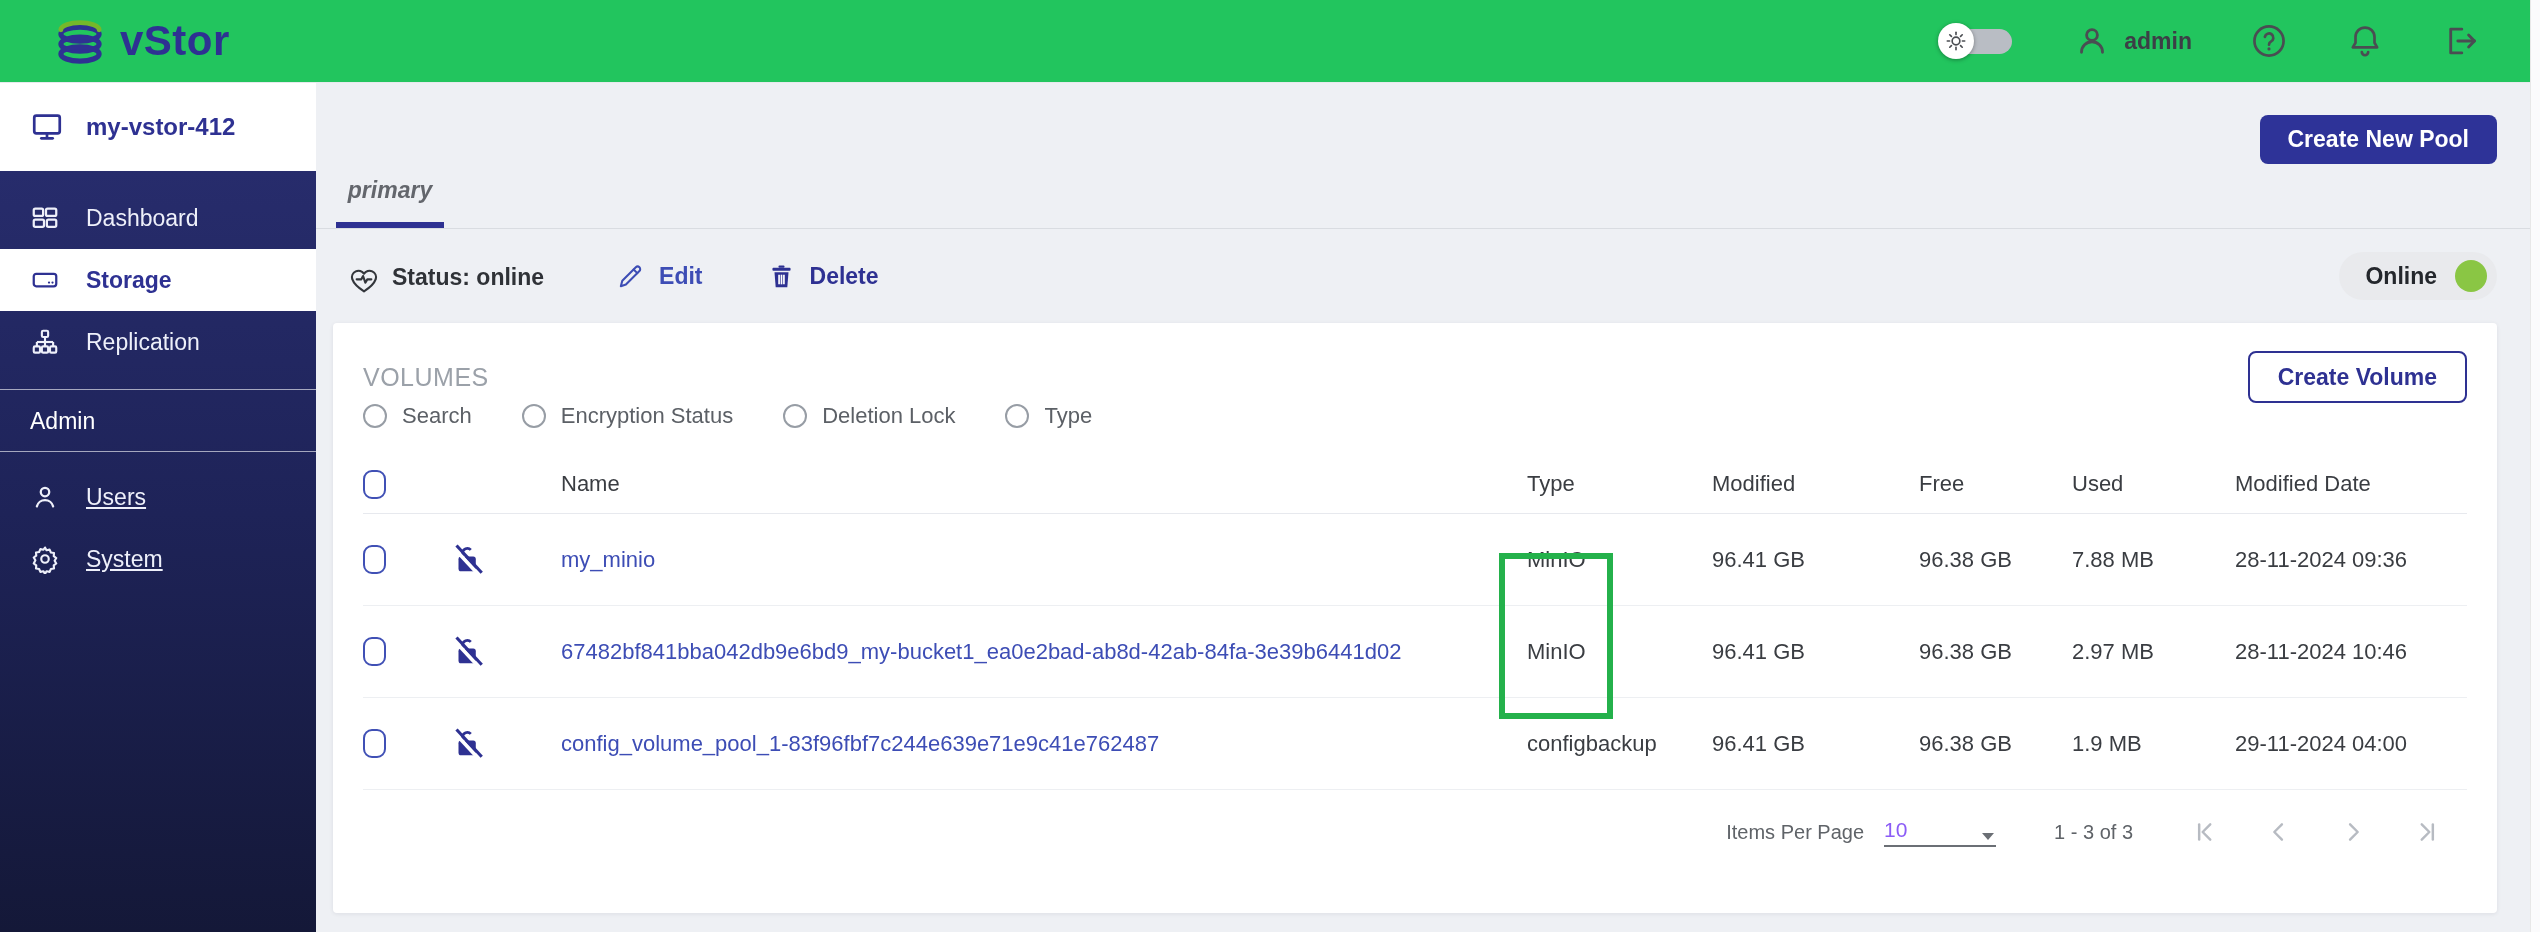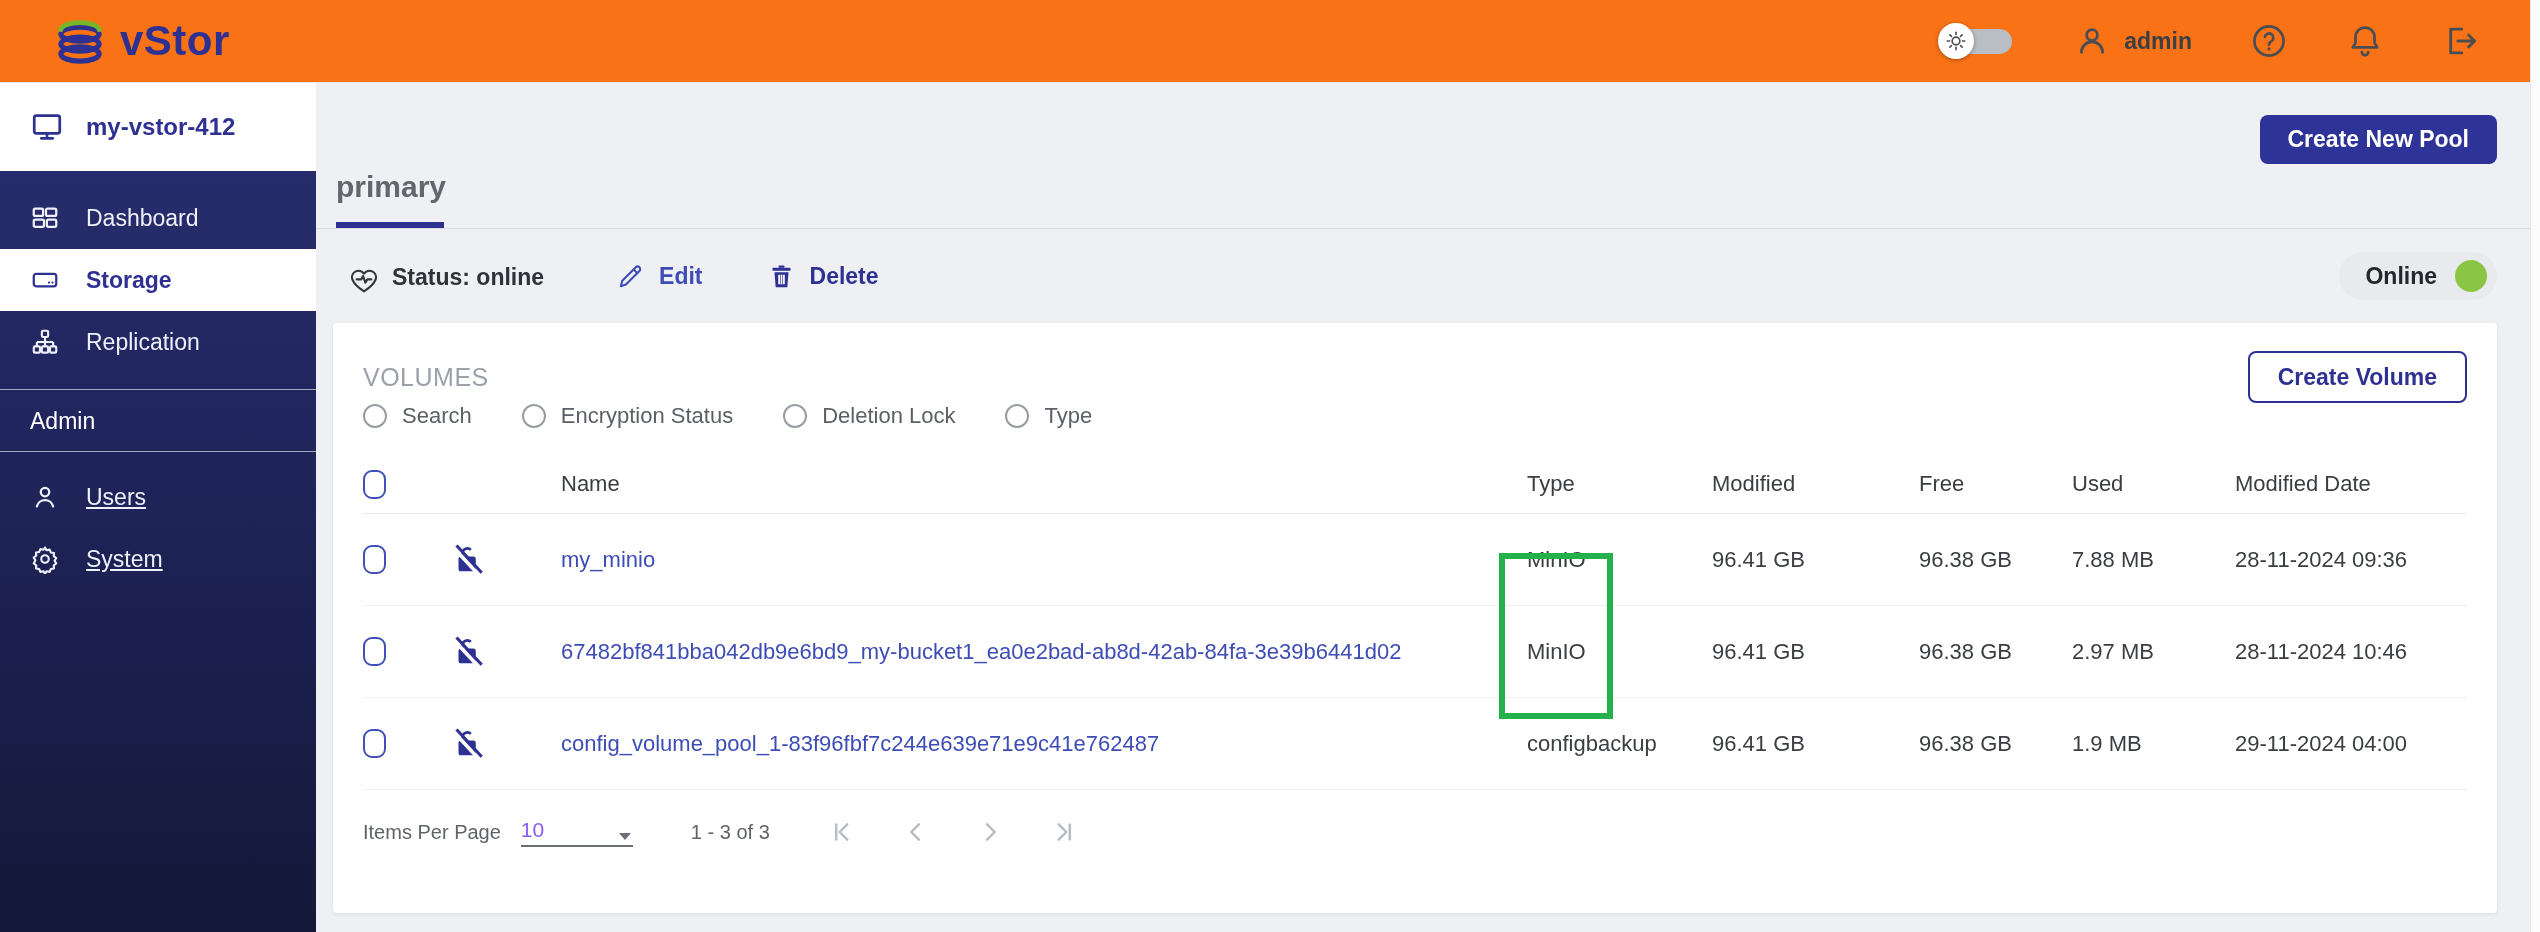--- a/index.html
+++ b/index.html
@@ -4,21 +4,21 @@
 <style>
   html,body{margin:0;padding:0;}
   body{
     width:2540px;height:932px;position:relative;overflow:hidden;
     background:#eef0f4;
     font-family:"Liberation Sans", sans-serif;
     -webkit-font-smoothing:antialiased;
   }
   
   .topbar{
-    position:absolute;top:0;left:0;right:0;height:83px;background:#f97316;
+    position:absolute;top:0;left:0;right:0;height:83px;background:#22c55e;
     border-bottom:1px solid #e7e9ed;display:flex;align-items:center;
     padding:0 46px 0 52px;box-sizing:border-box;z-index:6;
   }
   .logo{display:flex;align-items:center;gap:12px;}
   .logo-text{font-size:42px;font-weight:800;color:#2e3192;letter-spacing:.5px;}
   .top-right{margin-left:auto;display:flex;align-items:center;gap:58px;padding-right:14px;}
   .theme-toggle{position:relative;width:78px;height:40px;cursor:pointer;}
   .toggle-track{position:absolute;left:14px;top:8px;width:60px;height:25px;border-radius:13px;background:#b9bdc4;}
   .toggle-knob{position:absolute;left:0;top:2px;width:36px;height:36px;border-radius:50%;background:#fff;
     box-shadow:0 1px 4px rgba(0,0,0,.35);display:flex;align-items:center;justify-content:center;}
@@ -38,21 +38,21 @@
   .nav-admin{padding-top:14px;text-decoration:underline;}
   
   .content{position:absolute;left:316px;top:83px;right:0;bottom:0;}
   .pool-head{position:relative;height:145px;border-bottom:1px solid #d9dce1;}
   .btn-primary{
     position:absolute;right:43px;top:32px;height:49px;padding:0 28px;border:none;border-radius:8px;
     background:#2e3398;color:#ffffff;font-size:23px;font-weight:bold;cursor:pointer;
     font-family:"Liberation Sans", sans-serif;
   }
   .tab{position:absolute;left:20px;bottom:0;width:108px;text-align:center;cursor:pointer;}
-  .tab-label{display:block;margin-bottom:18px;font-size:30px;font-weight:bold;color:#63666c;}
+  .tab-label{display:block;margin-bottom:18px;font-size:23px;font-weight:bold;color:#63666c;font-style:italic;}
   .tab-underline{height:6px;background:#2e3192;}
   
   .status-row{height:94px;display:flex;align-items:center;padding-left:32px;}
   .status-group{display:flex;align-items:flex-start;gap:12px;color:#2f3237;font-size:23px;font-weight:bold;margin-top:7px;}
   .action-link{display:flex;align-items:center;gap:14px;font-size:23px;font-weight:bold;color:#3d4db5;cursor:pointer;}
   .action-link.edit{margin-left:72px;}
   .action-link.delete{margin-left:64px;color:#2e3192;}
   .online-pill{margin-left:auto;margin-right:43px;height:48px;background:#e9eaed;border-radius:24px;
     display:flex;align-items:center;gap:18px;padding:0 10px 0 26px;}
   .online-pill .txt{font-size:23px;font-weight:bold;color:#24272c;}
@@ -78,21 +78,21 @@
   .cell-type{padding-left:20px;position:relative;}
   .cell-cap{padding-left:55px;}
   .cell-free{padding-left:62px;}
   .cell-used{padding-left:50px;}
   .cell-mod{padding-left:58px;}
   .checkbox{width:23px;height:29px;border:2px solid #4050b5;border-radius:9px;box-sizing:border-box;cursor:pointer;background:#fff;}
   .lock-cell{display:flex;justify-content:center;}
   .hl-box{position:absolute;left:-8px;top:-40px;width:114px;height:166px;border:6px solid #24b14b;
     box-sizing:border-box;z-index:3;pointer-events:none;}
   
-  .pagination{height:84px;display:flex;align-items:center;padding-right:26px;gap:58px;}
+  .pagination{height:84px;display:flex;align-items:center;justify-content:flex-end;padding-right:26px;gap:58px;}
   .ipp{display:flex;align-items:center;gap:20px;font-size:20px;color:#5f6368;}
   .ipp-select{width:112px;border-bottom:2px solid #6b6f75;display:flex;align-items:flex-end;
     justify-content:space-between;padding-bottom:3px;cursor:pointer;}
   .ipp-value{font-size:21px;color:#8b5cf6;}
   .range{font-size:20px;color:#5f6368;}
   .pager{display:flex;align-items:center;gap:46px;}
   .pager .icon-btn{color:#b7bbc2;}
   
   .scroll-strip{position:absolute;top:0;right:0;bottom:0;width:9px;background:#fbfbfc;
     border-left:1px solid #e8e8e8;z-index:9;}

